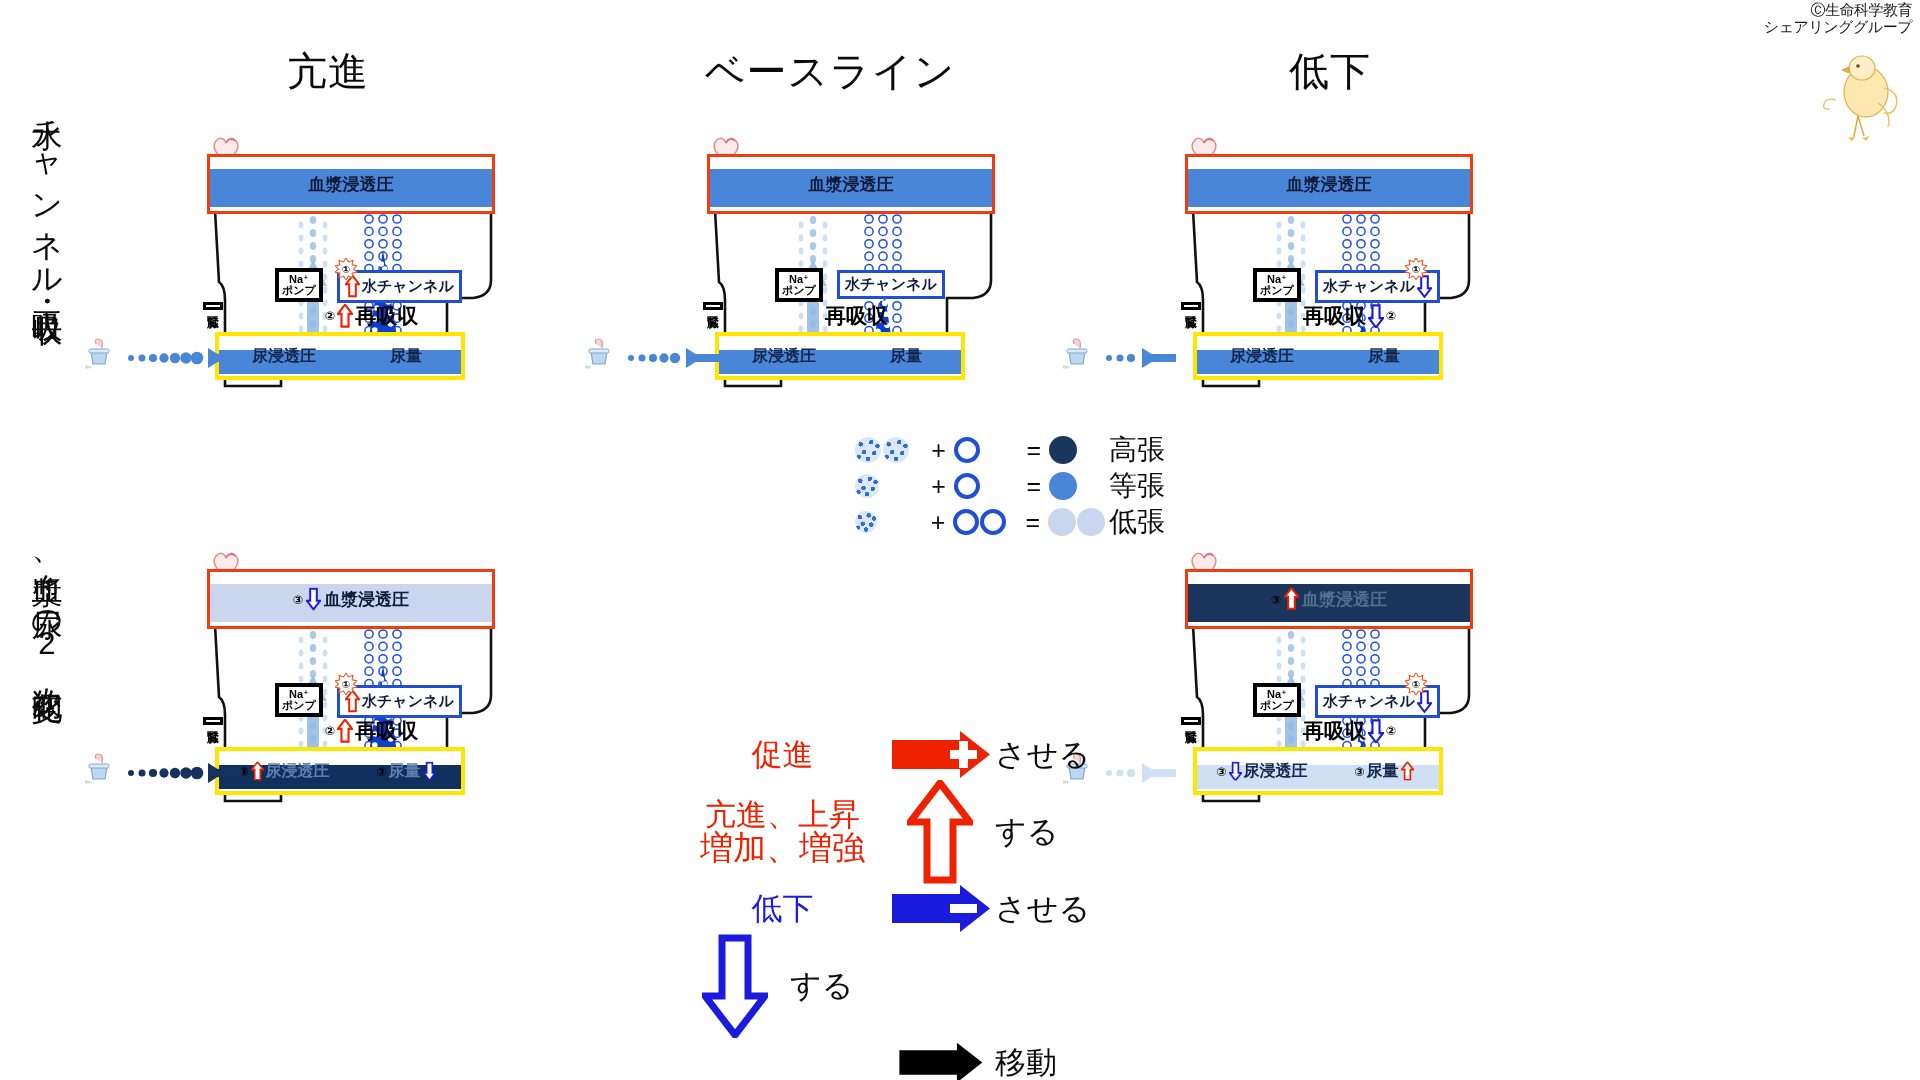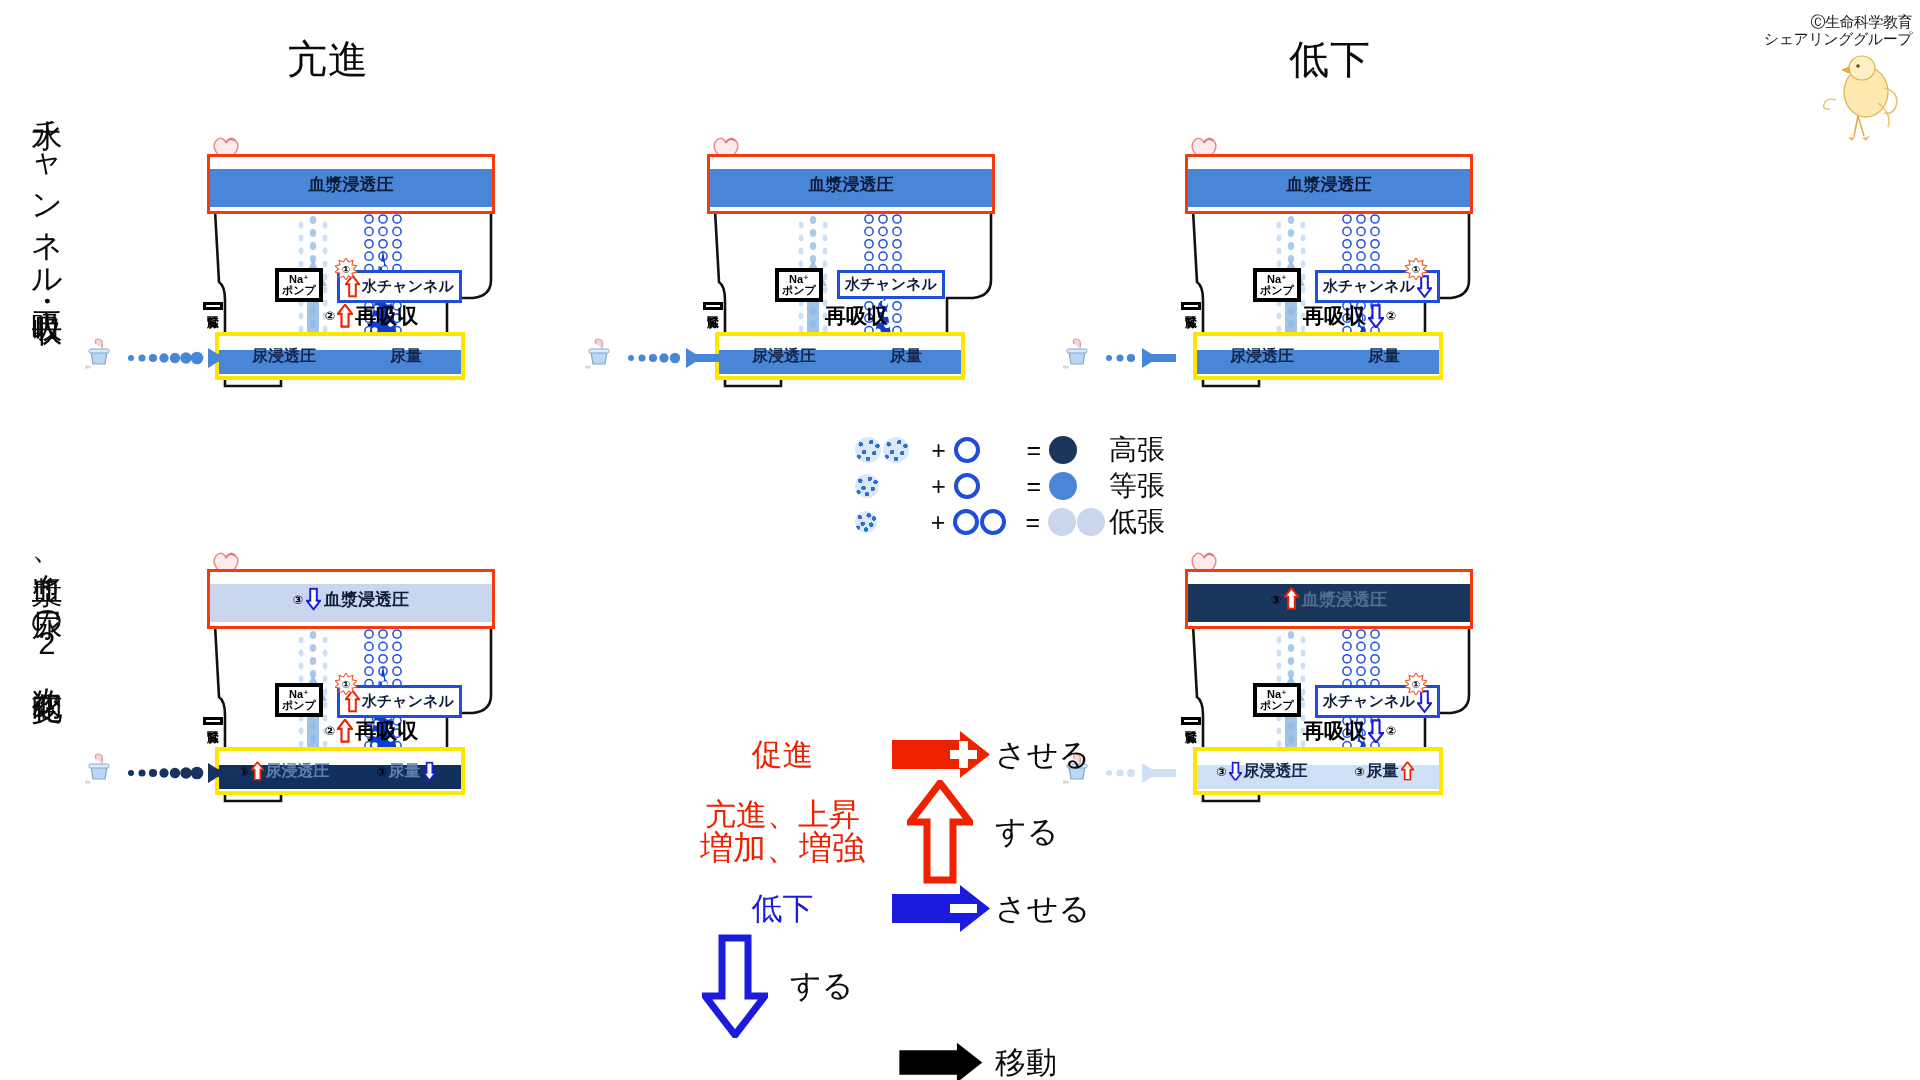--- a/index.html
+++ b/index.html
@@ -7,31 +7,31 @@
     width: 1920px; height: 1080px;
     background: #ffffff;
     font-family: "Liberation Sans", "DejaVu Sans", sans-serif;
     position: relative;
     overflow: hidden;
   }
   .canvas { position: absolute; inset: 0; }
 
   
   .copyright {
-    position: absolute; right: 8px; top: 13px;
+    position: absolute; right: 8px; top: 1px;
     text-align: right; font-size: 15px; line-height: 1.15;
     color: #1a1a1a; letter-spacing: -0.5px;
   }
 
   
   .chick { position: absolute; right: 10px; top: 48px; width: 92px; height: 96px; }
 
   
   .col-head {
-    position: absolute; top: 32px; width: 340px; text-align: center;
+    position: absolute; top: 44px; width: 340px; text-align: center;
     font-size: 40px; color: #0b0b0b; letter-spacing: 1px;
   }
   #ch0 { left: 158px; }
   #ch1 { left: 660px; }
   #ch2 { left: 1160px; }
 
   
   .row-label {
     position: absolute; left: 30px;
     writing-mode: vertical-rl; text-orientation: upright;
@@ -158,20 +158,21 @@
     <circle cx="40" cy="18" r="1.8" fill="#6b4a12"></circle>
     <path d="M66 40 q16 4 12 18 q-3 9 -12 7" fill="none" stroke="#e8c168" stroke-width="1.6"></path>
     <path d="M60 55 q14 10 10 24" fill="none" stroke="#e8c168" stroke-width="1.4"></path>
     <path d="M40 68 L36 88 M40 68 L46 88" stroke="#e3a93f" stroke-width="1.5" fill="none"></path>
     <path d="M30 90 L38 88 L34 93 Z" fill="#f0c060"></path>
     <path d="M44 90 L52 88 L48 93 Z" fill="#f0c060"></path>
     <path d="M18 52 q-10 -3 -12 4 q-2 6 6 5" fill="none" stroke="#e8c168" stroke-width="1.3"></path>
   </svg>
 
   <div class="col-head" id="ch0">亢進</div>
+  <div class="col-head" id="ch1">ベースライン</div>
   <div class="col-head" id="ch2">低下</div>
 
   <div class="row-label" id="rl0">水チャンネル・再吸収</div>
   <div class="row-label" id="rl1">血漿、尿の2次的変化</div>
 
   <div id="panel-host">
       <div class="panel" style="left: 185px; top: 150px;">
 
     <svg class="kidney-outline" viewBox="0 0 330 250" preserveAspectRatio="none">
       <path d="M30 60 Q32 26 120 22 Q210 18 296 34 Q306 38 306 62 L306 130

